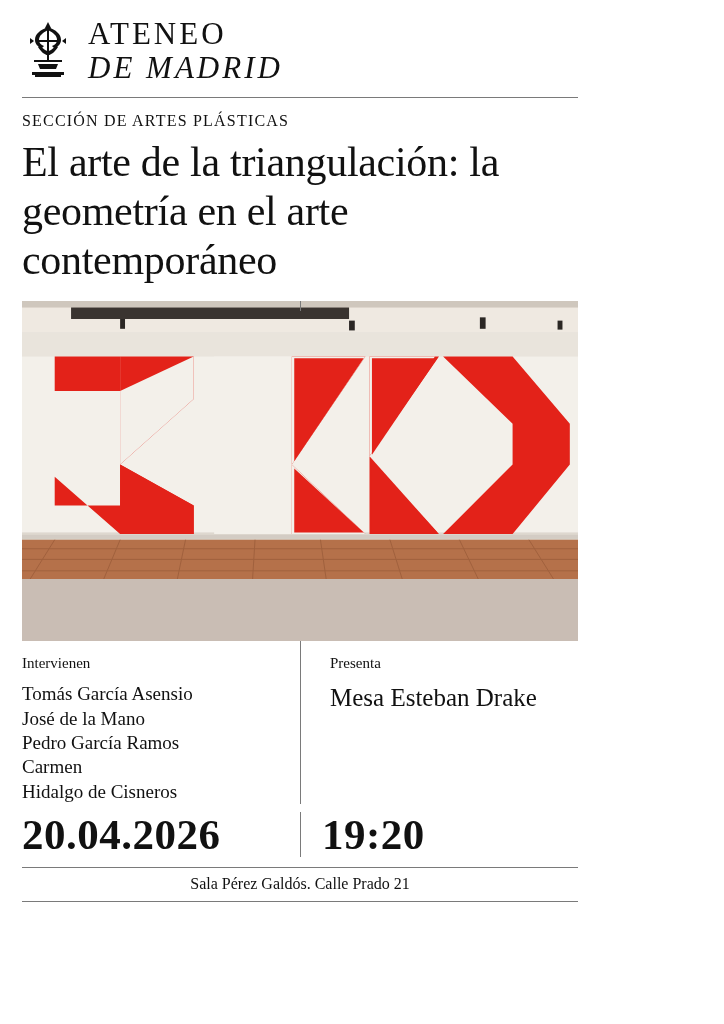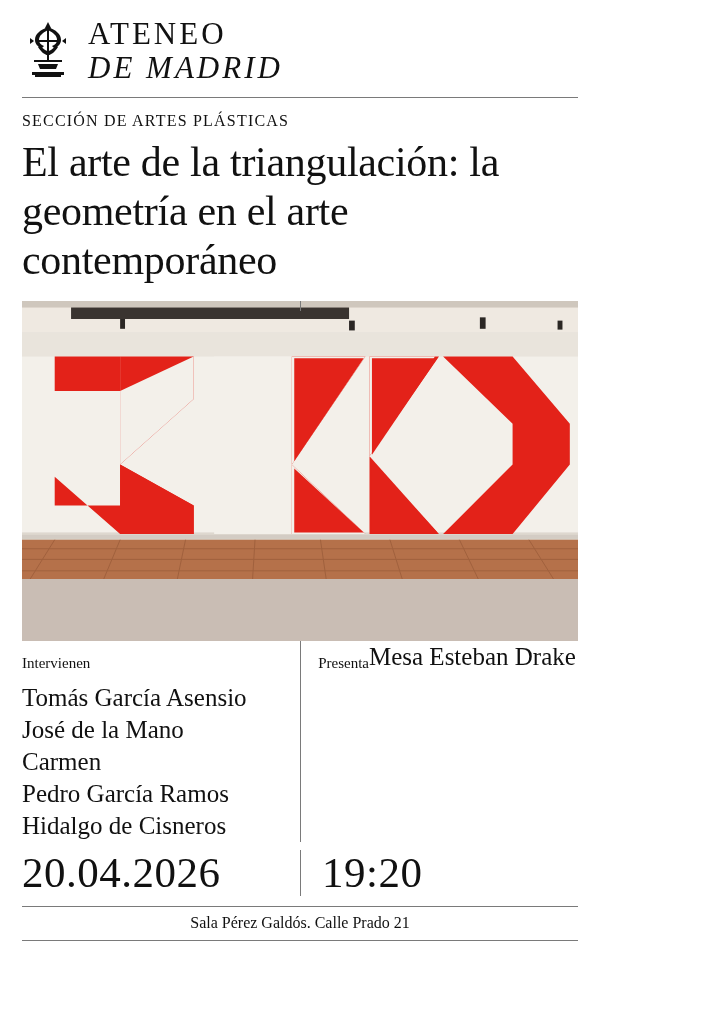--- a/index.html
+++ b/index.html
@@ -110,53 +110,54 @@
     margin-top: 0;
   }
   .col-left {
     width: 50%;
     box-sizing: border-box;
     padding-right: 18px;
   }
   .col-right {
     width: 50%;
     box-sizing: border-box;
-    padding-left: 16px;
+    padding-left: 30px;
     display: flex;
-    flex-direction: row;
-    justify-content: center;
+    flex-direction: column;
+    justify-content: flex-start;
   }
   .vline {
     position: absolute;
     left: 50%;
     top: 0;
     bottom: 0;
     width: 1px;
     background: #7a7a7a;
   }
 
   .small-label {
     font-size: 15px;
     margin-top: 14px;
     margin-bottom: 10px;
   }
   .names {
-    font-size: 25px;
+    font-size: 19px;
     line-height: 1.28;
   }
   .presenter {
     font-size: 25px;
     line-height: 1.28;
     margin-bottom: 12px;
   }
 
   .bigrow {
     display: flex;
     position: relative;
     margin-top: 8px;
+    font-weight: bold;
   }
   .big-left, .big-right {
     width: 50%;
     box-sizing: border-box;
   }
   .big-right { padding-left: 22px; }
   .big {
     font-size: 43px;
     line-height: 1.05;
     letter-spacing: 0.5px;
@@ -279,22 +280,22 @@
   </div>
 
   <div class="lower">
     <div class="vline"></div>
 
     <div class="col-left">
       <div class="small-label">Intervienen</div>
       <div class="names">
         <div>Tomás García Asensio</div>
         <div>José de la Mano</div>
+        <div>Pedro García Ramos</div>
         <div>Carmen</div>
-        <div>Pedro García Ramos</div>
         <div>Hidalgo de Cisneros</div>
       </div>
     </div>
 
     <div class="col-right">
       <div class="small-label">Presenta</div>
       <div class="presenter">Mesa Esteban Drake</div>
     </div>
   </div>
 

